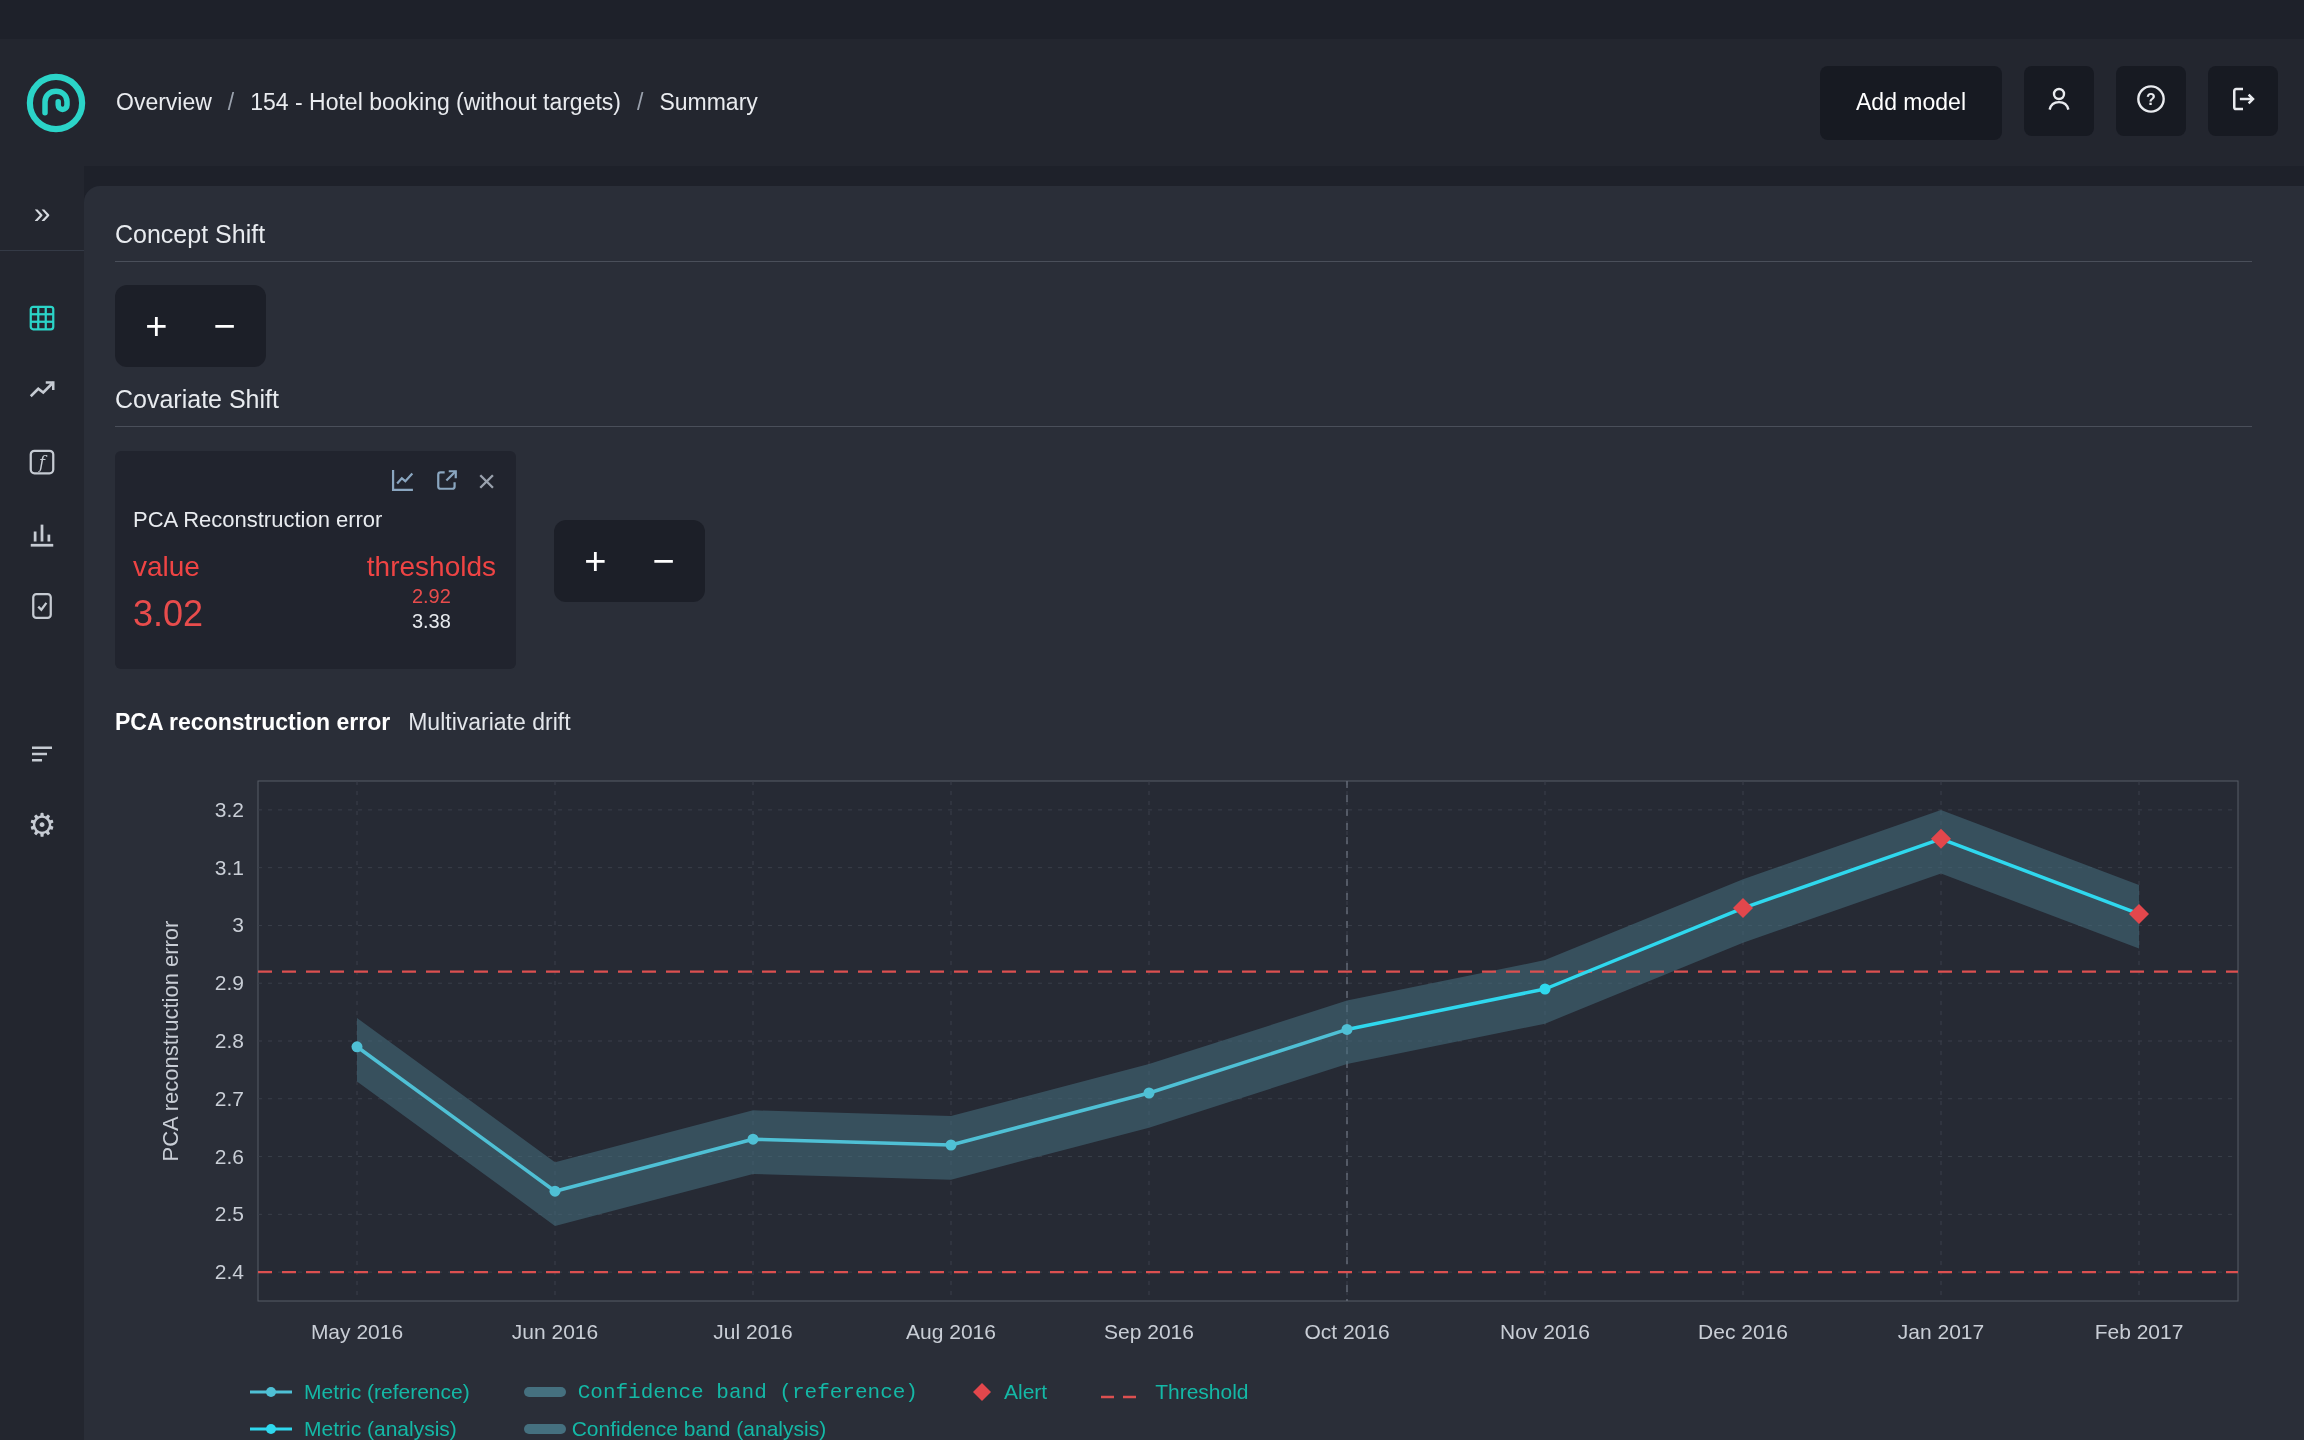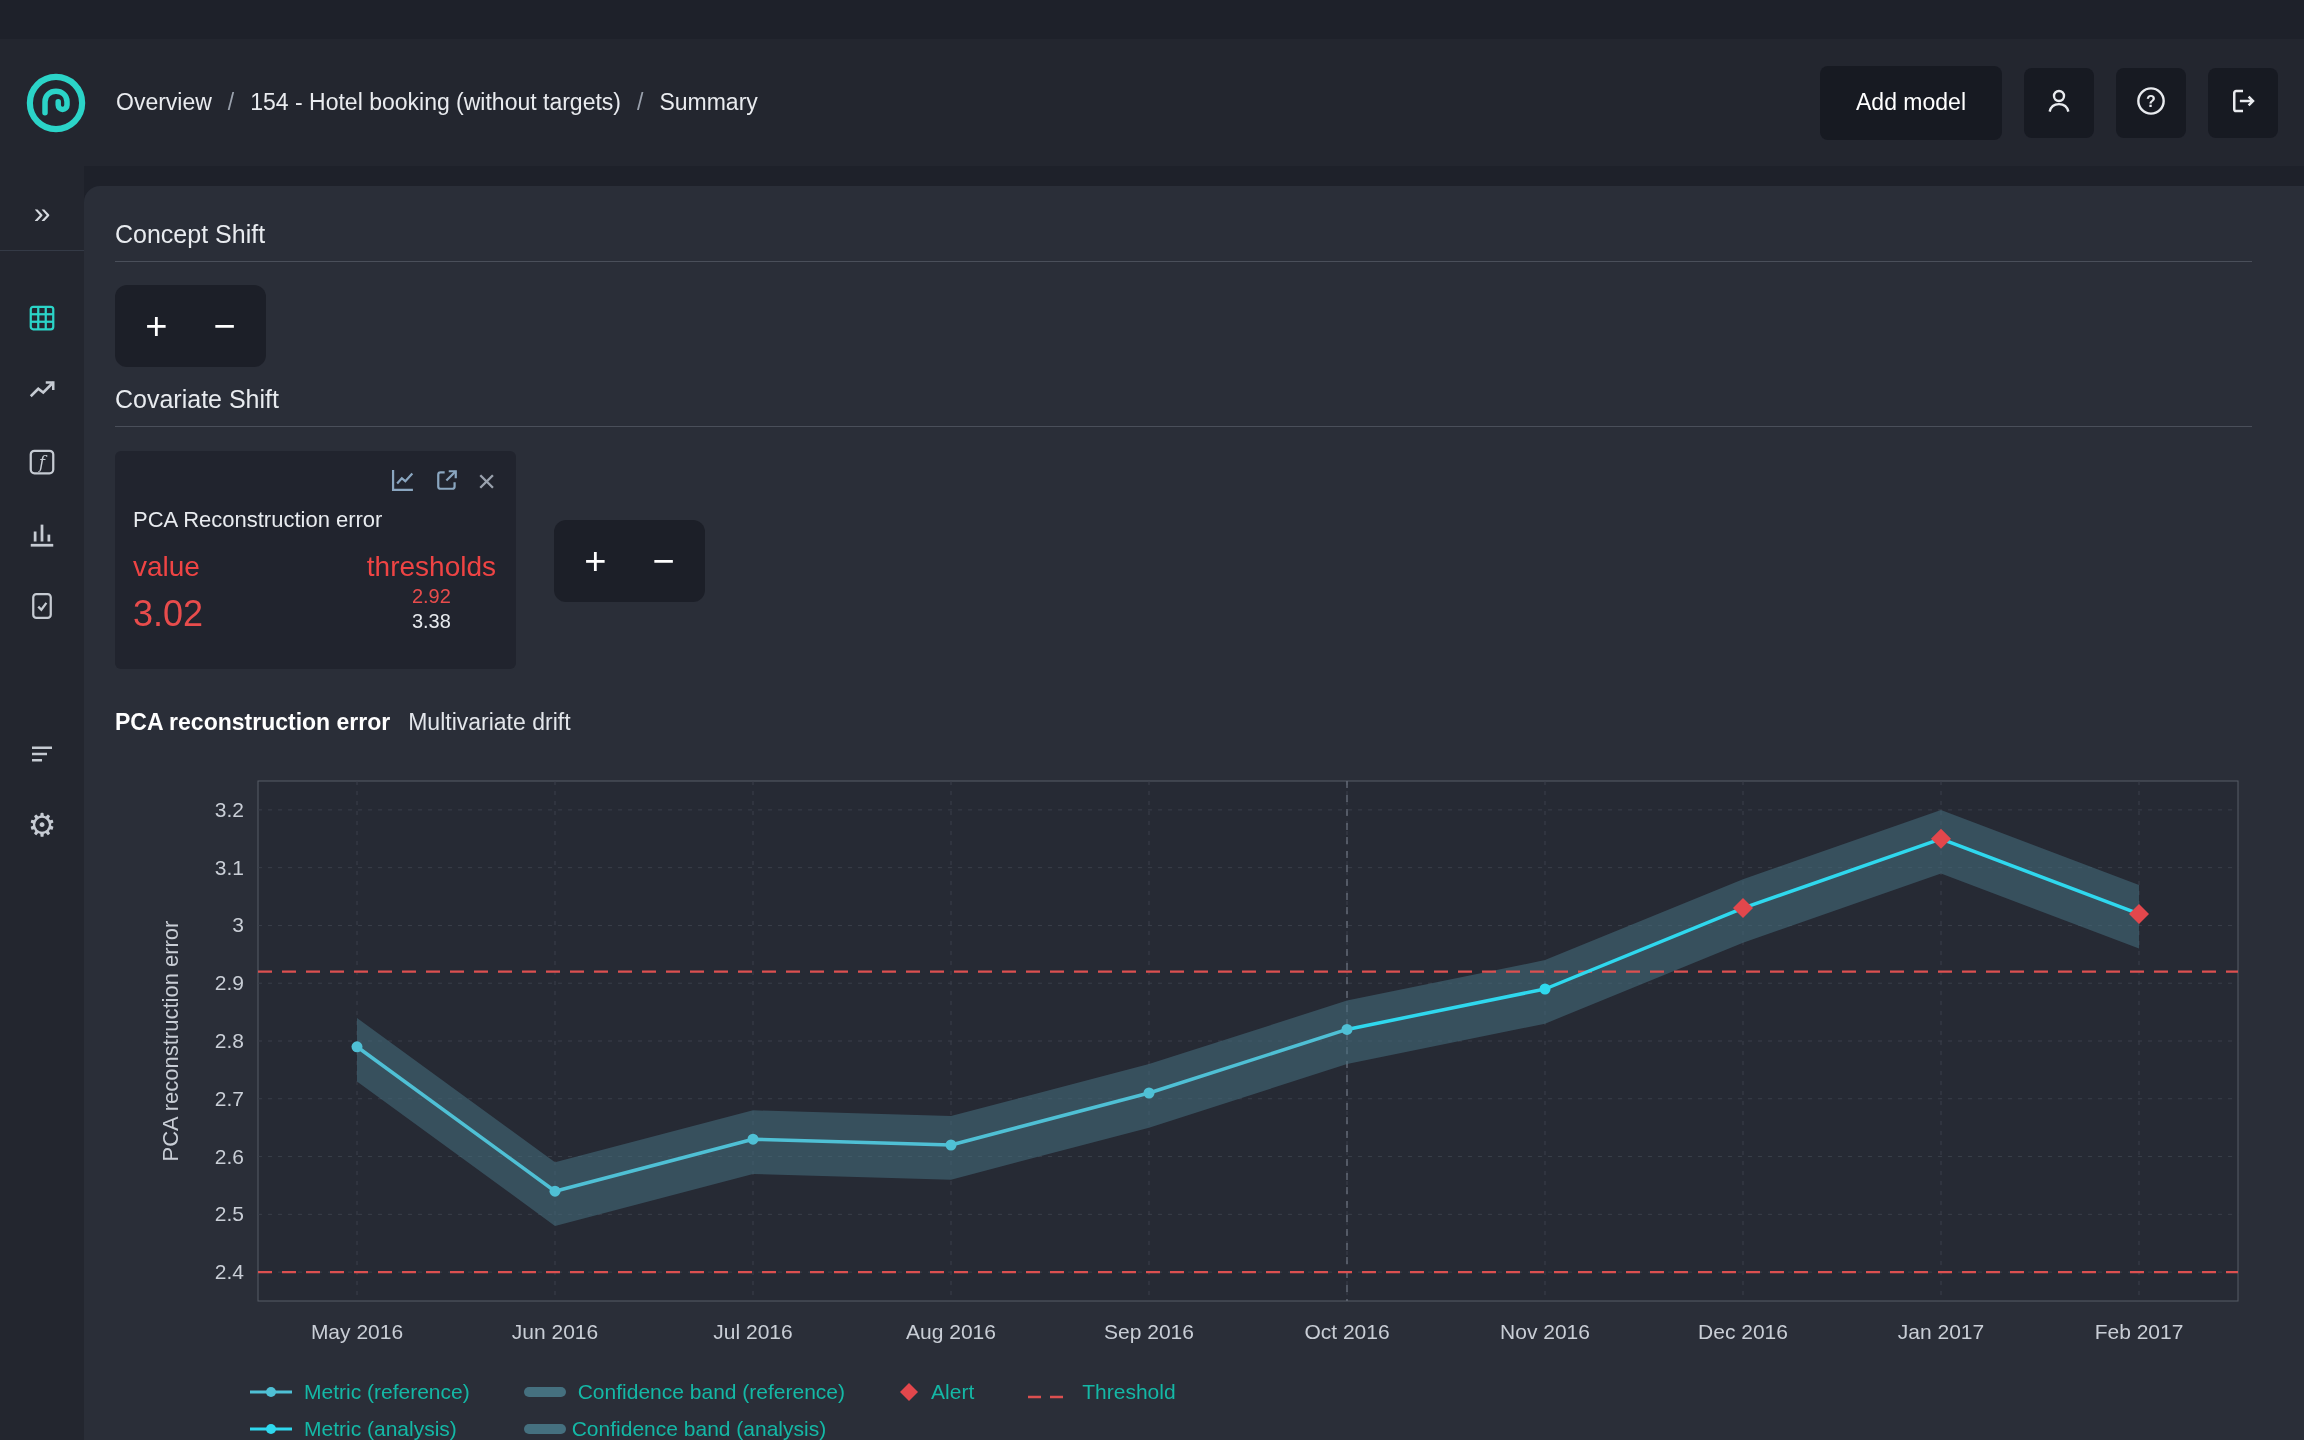--- a/index.html
+++ b/index.html
@@ -10,21 +10,21 @@
     color:#e8eaee;
   }
   
   .topbar{
     height:127px; background:#23262f; display:flex; align-items:center;
     padding:0 26px 0 22px; gap:26px;margin-top:39px;
   }
   .logo{ width:68px; height:68px; flex:0 0 auto; display:grid; place-items:center; }
   .breadcrumb{ display:flex; align-items:center; gap:16px; font-size:23px; color:#e9ebef; }
   .breadcrumb .sep{ color:#9aa1ad; }
-  .topbar-right{ margin-left:auto; display:flex; align-items:center; gap:22px; }
+  .topbar-right{ margin-left:auto; display:flex; align-items:flex-start; gap:22px; }
   .btn-add{
     height:74px; padding:0 36px; background:#171a22; border:none; border-radius:8px;
     color:#fff; font-size:23px; font-family:inherit; cursor:pointer;
   }
   .icon-btn{
     width:70px; height:70px; background:#171a22; border:none; border-radius:8px;
     display:grid; place-items:center; color:#e9ebef; cursor:pointer;
   }
   
   .shell{ display:flex; height:1313px; }
@@ -320,21 +320,21 @@
       </svg>
 
     <div class="legend" id="legend">
         <div class="legend-item" style="grid-area: 1 / 1;">
           <svg width="42" height="14">
             <line x1="0" y1="7" x2="42" y2="7" stroke="#4fc0d5" stroke-width="3"></line>
             <circle cx="21" cy="7" r="5" fill="#4fc0d5"></circle>
           </svg>
           <span>Metric (reference)</span>
         </div>
-        <div class="legend-item" style="grid-area: 1 / 2;">
+        <div class="legend-item" style="grid-area: 1 / 2; font-family: Liberation Mono, monospace;">
           <svg width="42" height="14">
             <rect x="0" y="2" width="42" height="10" rx="5" fill="#45707f"></rect>
           </svg>
           <span>Confidence band (reference)</span>
         </div>
         <div class="legend-item" style="grid-area: 1 / 3;">
           <svg width="20" height="20">
             <path d="M10,1 L19,10 L10,19 L1,10 Z" fill="#e3474c"></path>
           </svg>
           <span>Alert</span>

